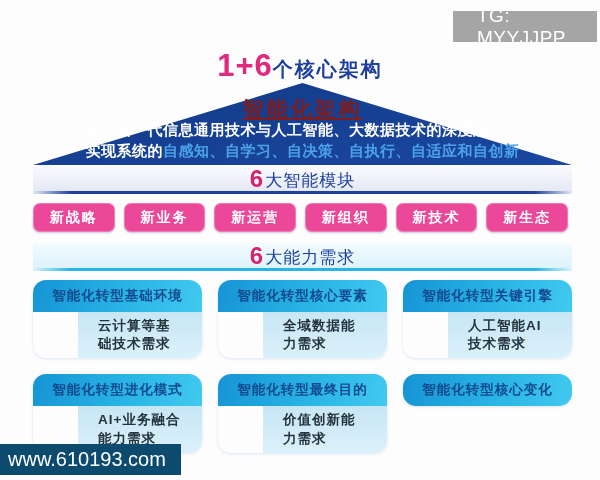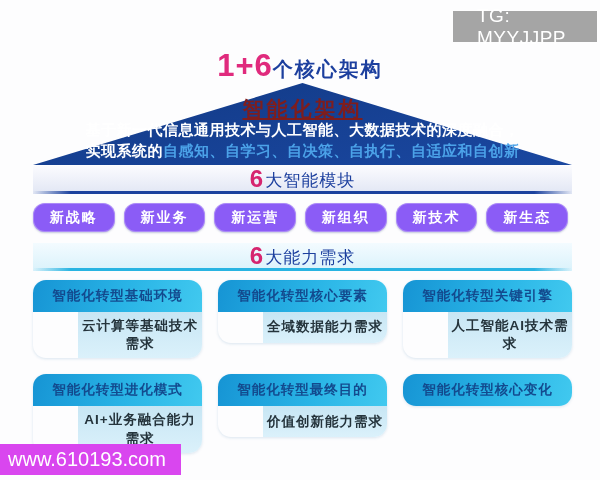--- a/index.html
+++ b/index.html
@@ -14,21 +14,21 @@
   }
   
   .wm-top{
     position:absolute;left:453px;top:11px;width:144px;height:31px;
     background:#a5a5a5;color:#fff;font-size:19px;
     display:flex;align-items:center;padding-left:24px;box-sizing:border-box;
     letter-spacing:.5px;
   }
   .wm-bottom{
     position:absolute;left:0;top:444px;width:181px;height:31px;
-    background:#d946ef;color:#fff;font-size:20px;
+    background:#0c4a6e;color:#fff;font-size:20px;
     display:flex;align-items:center;padding-left:8px;box-sizing:border-box;
   }
   
   .title{position:absolute;left:0;top:48px;width:100%;text-align:center;white-space:nowrap;}
   .title .t-hl{font-size:31px;font-weight:bold;color:#e02a7d;letter-spacing:1px;}
   .title .t-rest{font-size:20px;font-weight:bold;color:#1c3f9e;letter-spacing:2px;}
   
   .pyramid-wrap{position:absolute;left:33px;top:83px;width:539px;height:82px;}
   .pyramid-shape{
     position:absolute;left:0;top:0;width:100%;height:100%;
@@ -52,40 +52,40 @@
   .bar-modules{top:166px;background:linear-gradient(to bottom,#fbfbfe,#e1e6f4);}
   .bar-cap{top:243px;background:linear-gradient(to bottom,#f3fbff,#daf2fb);}
   .bar .underline{position:absolute;left:0;bottom:0;width:100%;height:3px;}
   .bar-modules .underline{background:linear-gradient(to right,rgba(28,66,158,0),#1c429e 7%,#1c429e 93%,rgba(28,66,158,0));}
   .bar-cap .underline{background:linear-gradient(to right,rgba(41,180,226,0),#29b4e2 7%,#29b4e2 93%,rgba(41,180,226,0));}
   .bar-num{font-size:24px;font-weight:bold;color:#d6256f;margin-right:2px;position:relative;top:-1px;}
   .bar-label{font-size:17px;font-weight:normal;color:#1c3f9e;letter-spacing:1px;}
   
   .btn-row{position:absolute;left:33px;top:203px;width:535px;display:flex;gap:9px;}
   .mod-btn{
-    flex:1;height:29px;border-radius:12px;background:#8b5cf6;
+    flex:1;height:29px;border-radius:7px;background:#ec4899;
     color:#fff;font-size:14px;font-weight:bold;letter-spacing:2px;
     display:flex;align-items:center;justify-content:center;
     box-shadow:inset 0 0 0 1px rgba(255,255,255,.28),0 1px 2px rgba(20,40,120,.25);
   }
   
   .cards{
     position:absolute;left:33px;top:280px;width:539px;
     display:grid;grid-template-columns:repeat(3,1fr);
     column-gap:18px;row-gap:14px;align-items:start;gap:16px;
   }
   .card{border-radius:13px;overflow:hidden;box-shadow:0 1px 3px rgba(60,120,170,.18);}
   .card-header{
     height:32px;display:flex;align-items:center;justify-content:center;
     background:linear-gradient(105deg,#1694d4 0%,#29b4e6 55%,#41c9ef 100%);
     color:#134a8e;font-size:13.5px;font-weight:bold;letter-spacing:1px;
   }
   .card-body{
-    min-height:31px;box-sizing:border-box;padding:5px 1px;
-    display:flex;align-items:center;justify-content:center;text-align:center;
+    min-height:31px;box-sizing:border-box;padding:5px 20px;
+    display:flex;align-items:center;justify-content:center;text-align:left;
     background:linear-gradient(180deg,#c7e6f4,#dbf1fb);
     color:#25343c;font-size:13.5px;font-weight:600;letter-spacing:1px;
     white-space:pre-line;line-height:1.35;margin-left:45px;
   }
 </style>
 </head>
 <body>
 
 <div class="canvas">
 

